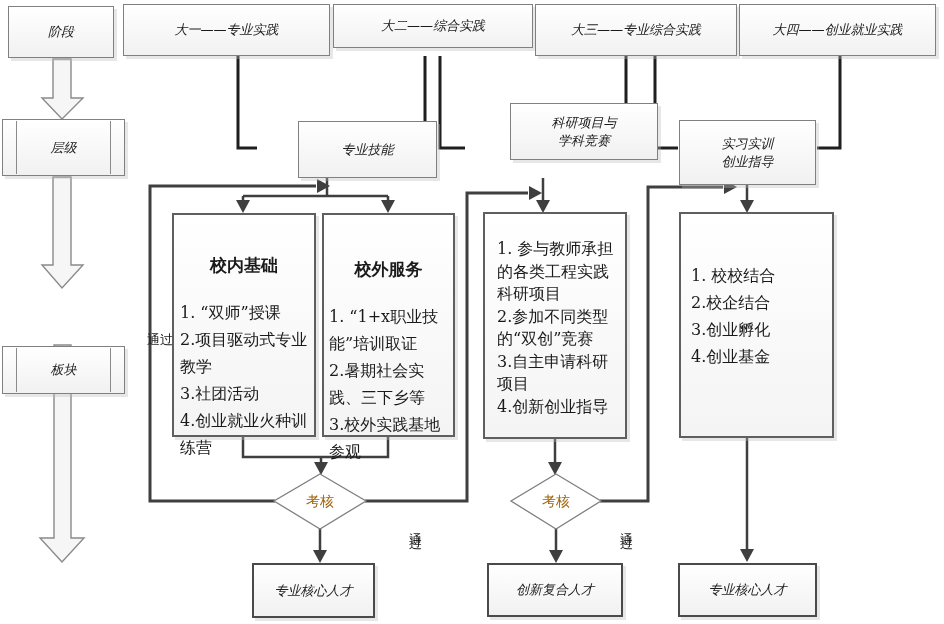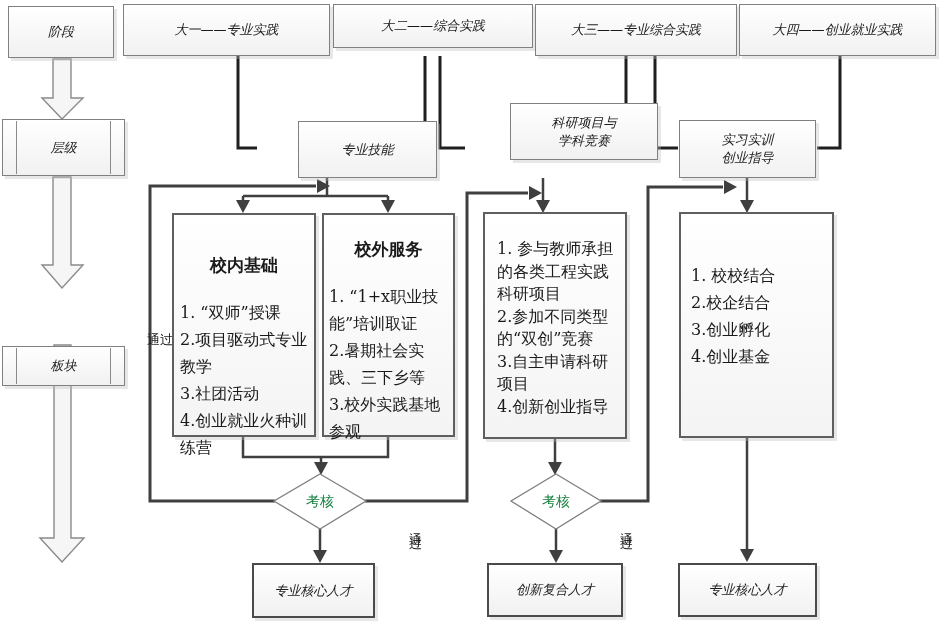--- a/index.html
+++ b/index.html
@@ -27,21 +27,21 @@
     box-shadow:3px 3px 0 rgba(185,185,185,0.35);
     font-size:16px;text-align:left;white-space:pre-line;
   }
   .listbox .title{font-family:"Liberation Sans","DejaVu Sans",sans-serif;font-weight:bold;
     text-align:center;font-size:17px;margin-bottom:3px;white-space:normal;}
   .goalbox{border-width:2px;border-color:#4a4a4a;}
   .lines{line-height:27px;}
   .lines-tight{line-height:22.5px;}
   .label{position:absolute;font-size:13px;text-align:right;}
   .v-label{writing-mode:vertical-rl;letter-spacing:4px;}
-  .diamond-label{position:absolute;font-size:14px;color:#15803d;text-align:center;}
+  .diamond-label{position:absolute;font-size:14px;color:#a16207;text-align:center;}
 </style>
 </head>
 <body>
 
 <div id="canvas">
 
   <svg id="wires" width="944" height="624" viewBox="0 0 944 624" xmlns="http://www.w3.org/2000/svg">
 
     <g fill="#f6f6f6" stroke="#8a8a8a" stroke-width="1.4">
       <path d="M53 59 H71 V98 H83 L62 119 L42 98 H53 Z"></path>
@@ -95,42 +95,42 @@
     </g>
 
     <g fill="#ffffff" stroke="#7f7f7f" stroke-width="1.3">
       <polygon points="320,474 366,501 320,529 274,501"></polygon>
       <polygon points="556,474 601,501 556,529 511,501"></polygon>
     </g>
   </svg>
 
   <div class="box" style="left:8px;top:6px;width:106px;height:52px;">阶段</div>
   <div class="box railbox" style="left:2px;top:119px;width:123px;height:57px;">层级</div>
-  <div class="box railbox" style="left:2px;top:289px;width:123px;height:40px;">板块</div>
+  <div class="box railbox" style="left:2px;top:289px;width:123px;height:48px;">板块</div>
 
   <div class="box" style="left:123px;top:4px;width:207px;height:52px;">大一——专业实践</div>
   <div class="box" style="left:333px;top:4px;width:200px;height:44px;">大二——综合实践</div>
   <div class="box" style="left:535px;top:4px;width:202px;height:52px;">大三——专业综合实践</div>
   <div class="box" style="left:739px;top:4px;width:197px;height:52px;">大四——创业就业实践</div>
 
   <div class="box" style="left:258px;top:121px;width:139px;height:57px;margin-left:40px;">专业技能</div>
   <div class="box" style="left:466px;top:103px;width:148px;height:57px;margin-left:44px;">科研项目与
 学科竞赛</div>
-  <div class="box" style="left:679px;top:120px;width:137px;height:58px;text-align:right;">实习实训
+  <div class="box" style="left:679px;top:120px;width:137px;height:65px;text-align:right;">实习实训
 创业指导</div>
 
   <div class="listbox" style="left:172px;top:213px;width:144px;height:224px;padding:20px 6px 4px 6px;">
     <div class="title">校内基础</div>
     <div class="lines">1. “双师”授课
 2.项目驱动式专业教学
 3.社团活动
 4.创业就业火种训练营</div>
   </div>
 
-  <div class="listbox" style="left:322px;top:213px;width:133px;height:224px;padding:4px 5px 4px 5px;">
+  <div class="listbox" style="left:322px;top:213px;width:133px;height:224px;padding:24px 5px 4px 5px;">
     <div class="title">校外服务</div>
     <div class="lines">1. “1+x职业技能”培训取证
 2.暑期社会实践、三下乡等
 3.校外实践基地参观</div>
   </div>
 
   <div class="listbox" style="left:483px;top:212px;width:144px;height:227px;padding:5px 5px 4px 12px;">
     <div class="lines-tight">1. 参与教师承担的各类工程实践科研项目
 2.参加不同类型的“双创”竞赛
 3.自主申请科研项目

